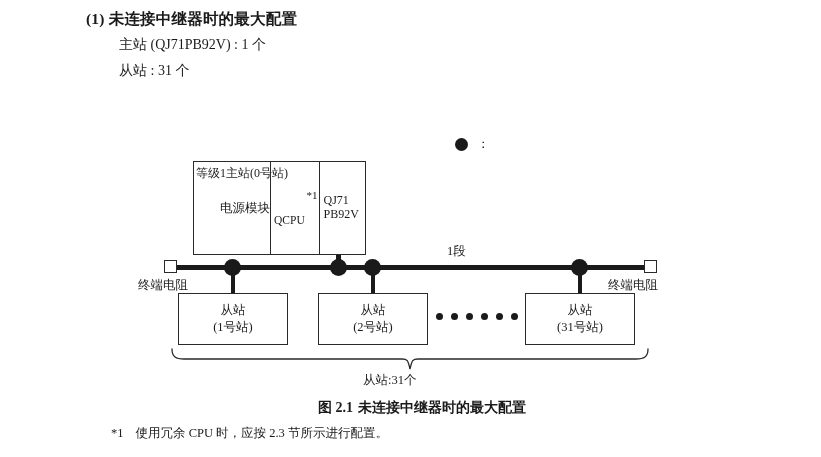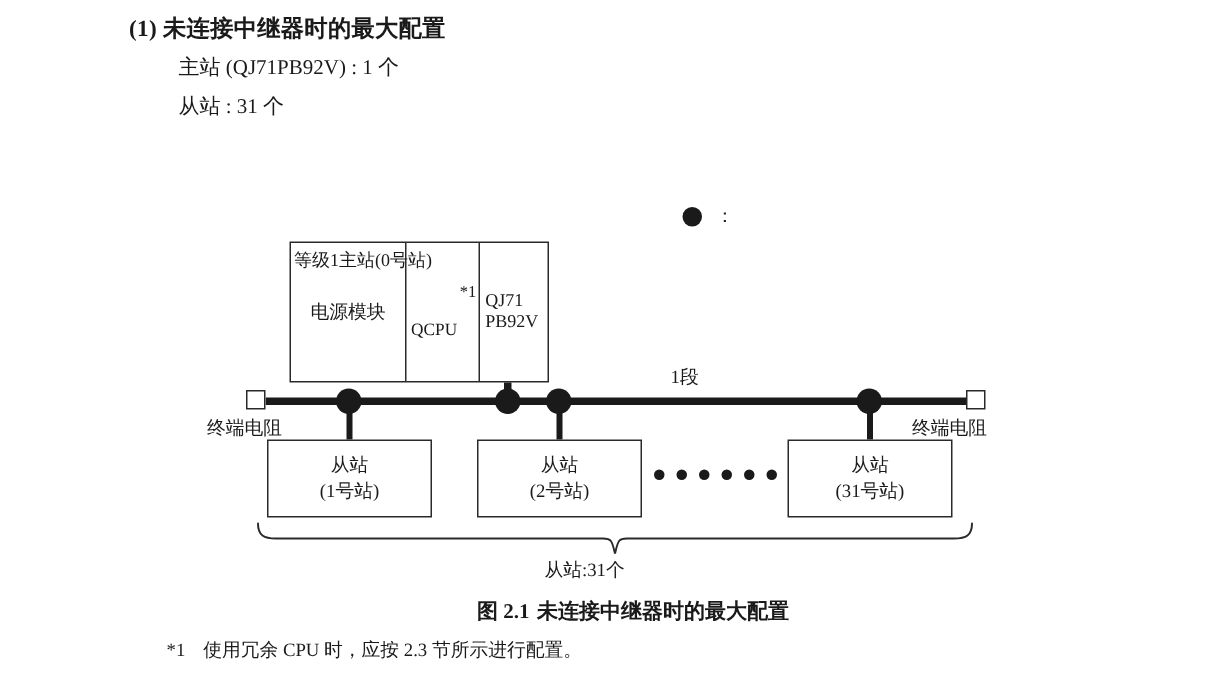--- a/index.html
+++ b/index.html
@@ -66,21 +66,21 @@
     width: 173px; height: 94px;
     border: 1.3px solid #2a2a2a;
     box-sizing: border-box;
     display: flex;
   }
   #rack .cell {
     position: relative;
     box-sizing: border-box;
     display: flex;
     align-items: center;
-    justify-content: center;
+    justify-content: flex-end;
     font-size: 12.5px;
   }
   #rack .cell-power { width: 77px; }
   #rack .cell-cpu {
     width: 49px;
     border-left: 1.3px solid #2a2a2a;
     justify-content: flex-start;
     padding-left: 3px;
   }
   #rack .cell-net {

